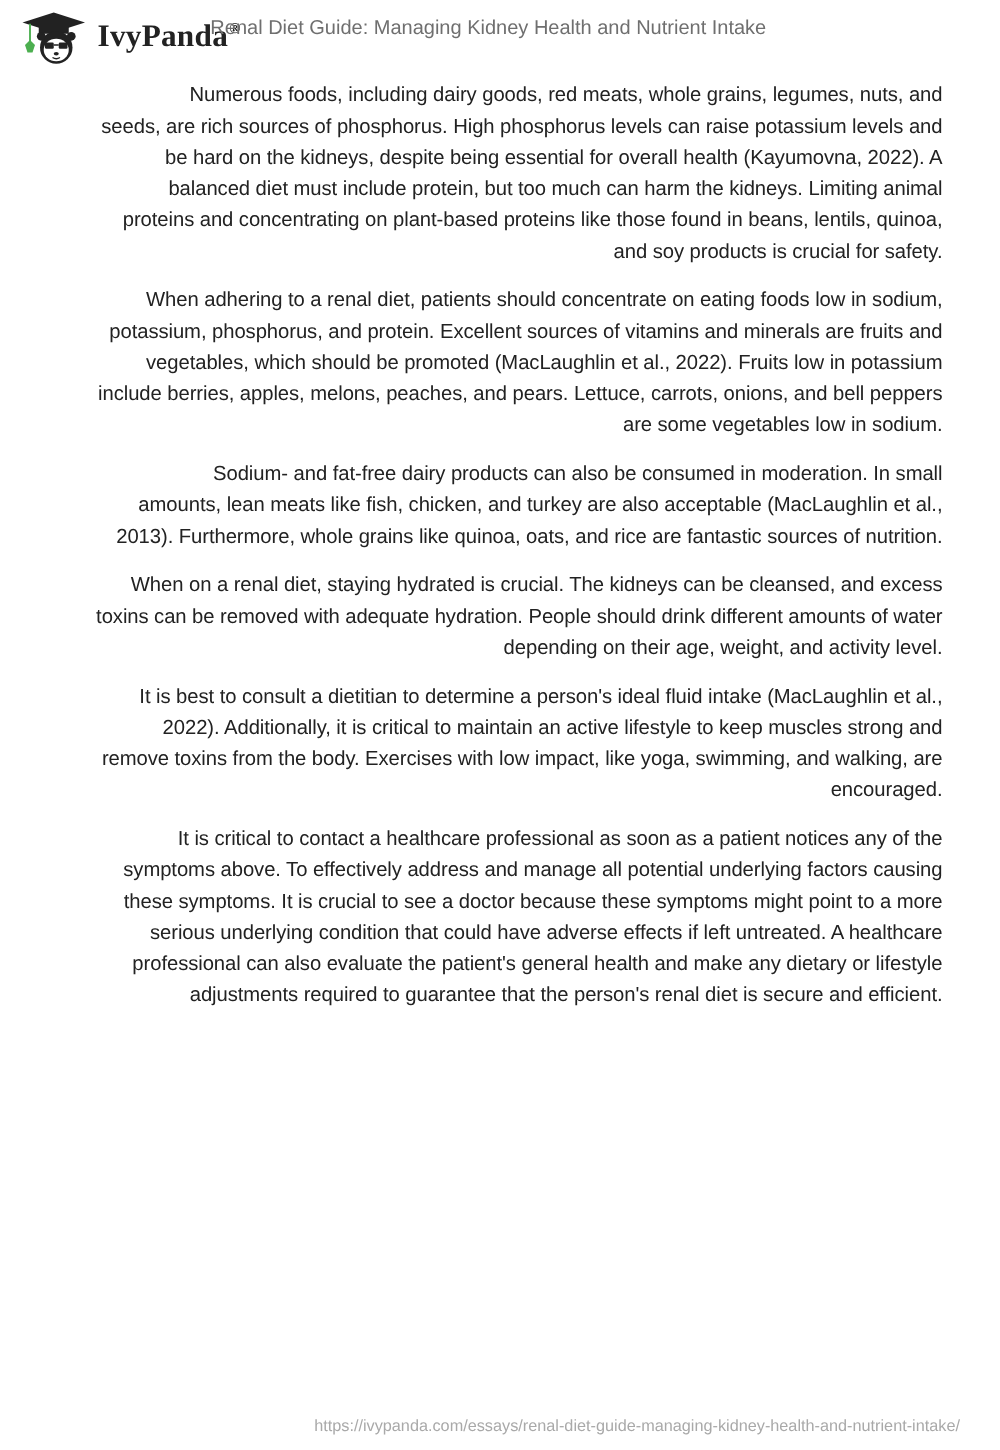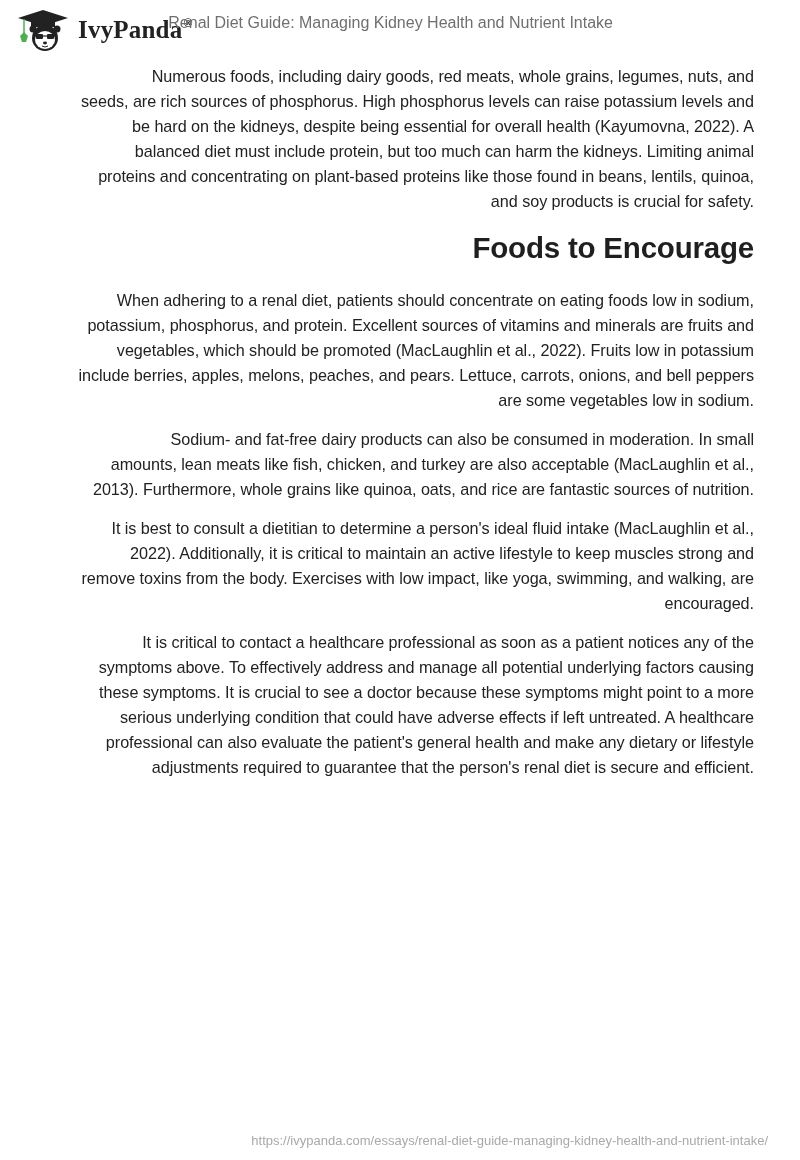--- a/index.html
+++ b/index.html
@@ -108,22 +108,22 @@
       </svg>
     </span>
     <span class="logo-text"><span>IvyPanda</span><span class="logo-reg">®</span></span>
   </div>
   <div class="doc-title">Renal Diet Guide: Managing Kidney Health and Nutrient Intake</div>
 </div>
 
 <div class="content">
   <p class="para">Numerous foods, including dairy goods, red meats, whole grains, legumes, nuts, and seeds, are rich sources of phosphorus. High phosphorus levels can raise potassium levels and be hard on the kidneys, despite being essential for overall health (Kayumovna, 2022). A balanced diet must include protein, but too much can harm the kidneys. Limiting animal proteins and concentrating on plant-based proteins like those found in beans, lentils, quinoa, and soy products is crucial for safety.</p>
 
-  <h2 class="section">Foods to Encourage</h2>
   <p class="para">When adhering to a renal diet, patients should concentrate on eating foods low in sodium, potassium, phosphorus, and protein. Excellent sources of vitamins and minerals are fruits and vegetables, which should be promoted (MacLaughlin et al., 2022). Fruits low in potassium include berries, apples, melons, peaches, and pears. Lettuce, carrots, onions, and bell peppers are some vegetables low in sodium.</p>
   <p class="para">Sodium- and fat-free dairy products can also be consumed in moderation. In small amounts, lean meats like fish, chicken, and turkey are also acceptable (MacLaughlin et al., 2013). Furthermore, whole grains like quinoa, oats, and rice are fantastic sources of nutrition.</p>
 
+  <p class="para">When on a renal diet, staying hydrated is crucial. The kidneys can be cleansed, and excess toxins can be removed with adequate hydration. People should drink different amounts of water depending on their age, weight, and activity level.</p>
   <p class="para">It is best to consult a dietitian to determine a person's ideal fluid intake (MacLaughlin et al., 2022). Additionally, it is critical to maintain an active lifestyle to keep muscles strong and remove toxins from the body. Exercises with low impact, like yoga, swimming, and walking, are encouraged.</p>
 
   <p class="para">It is critical to contact a healthcare professional as soon as a patient notices any of the symptoms above. To effectively address and manage all potential underlying factors causing these symptoms. It is crucial to see a doctor because these symptoms might point to a more serious underlying condition that could have adverse effects if left untreated. A healthcare professional can also evaluate the patient's general health and make any dietary or lifestyle adjustments required to guarantee that the person's renal diet is secure and efficient.</p>
 </div>
 
 <div class="footer-url">https://ivypanda.com/essays/renal-diet-guide-managing-kidney-health-and-nutrient-intake/</div>
 
 </body></html>

